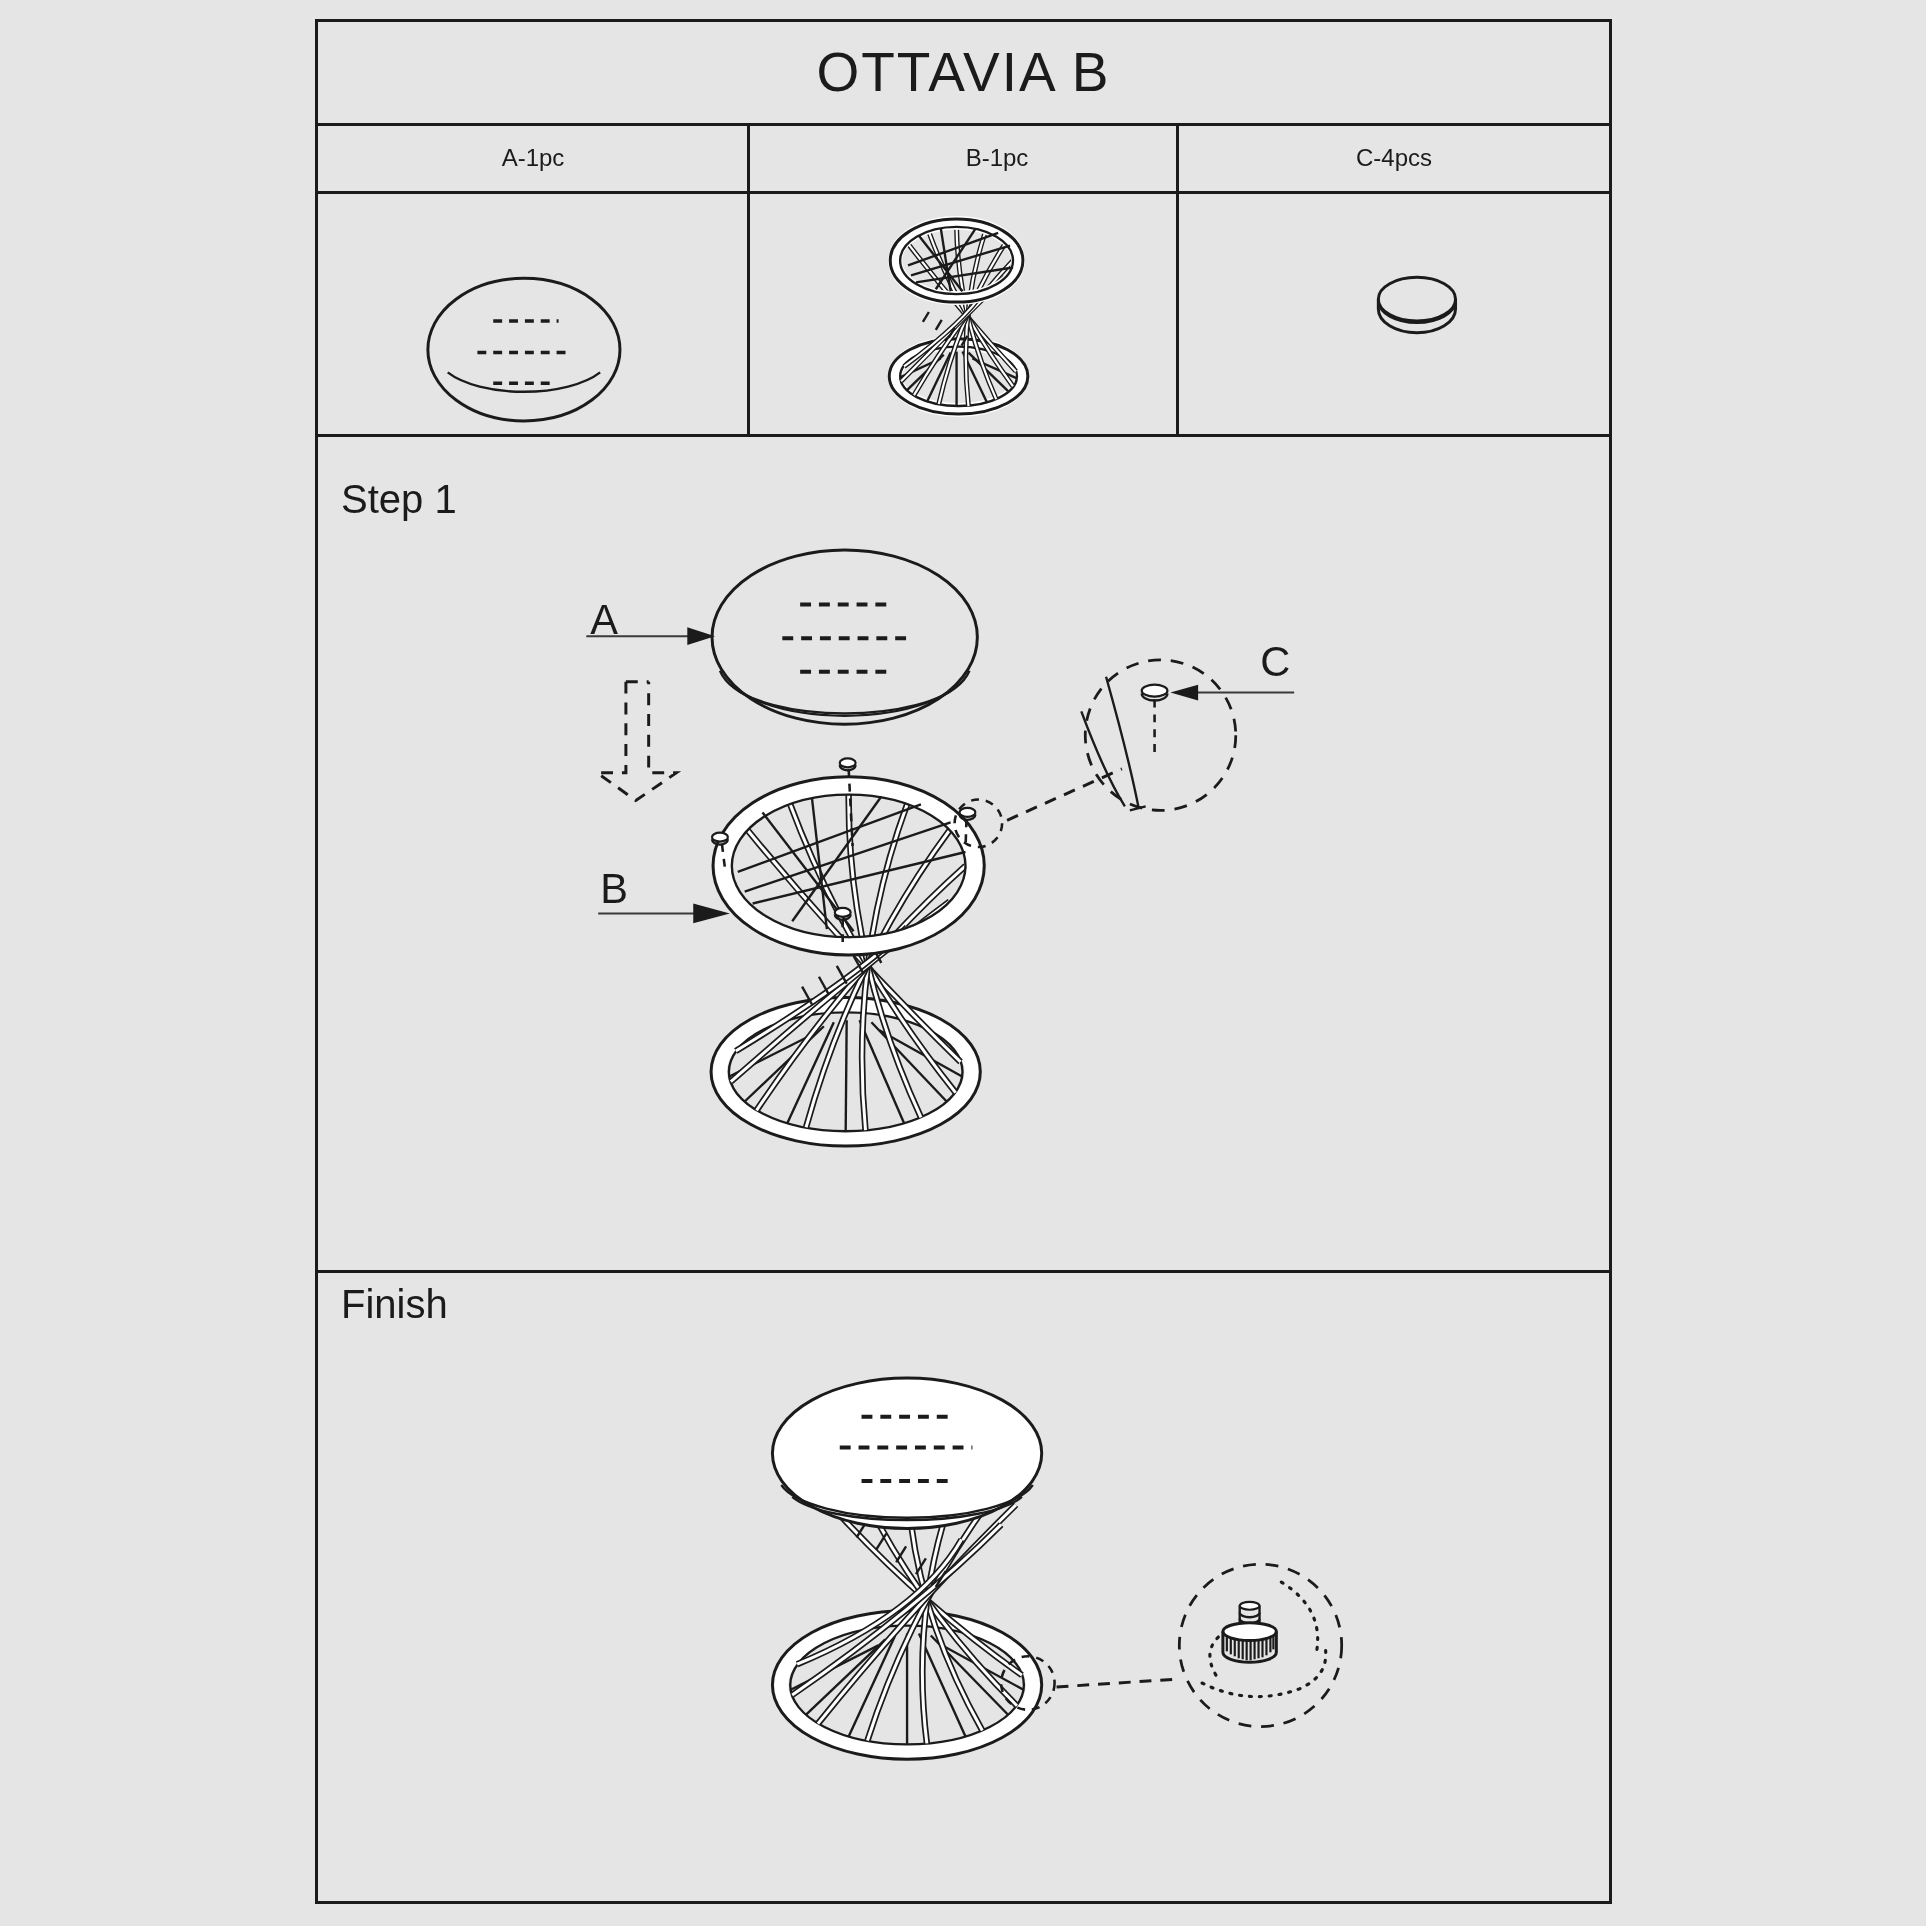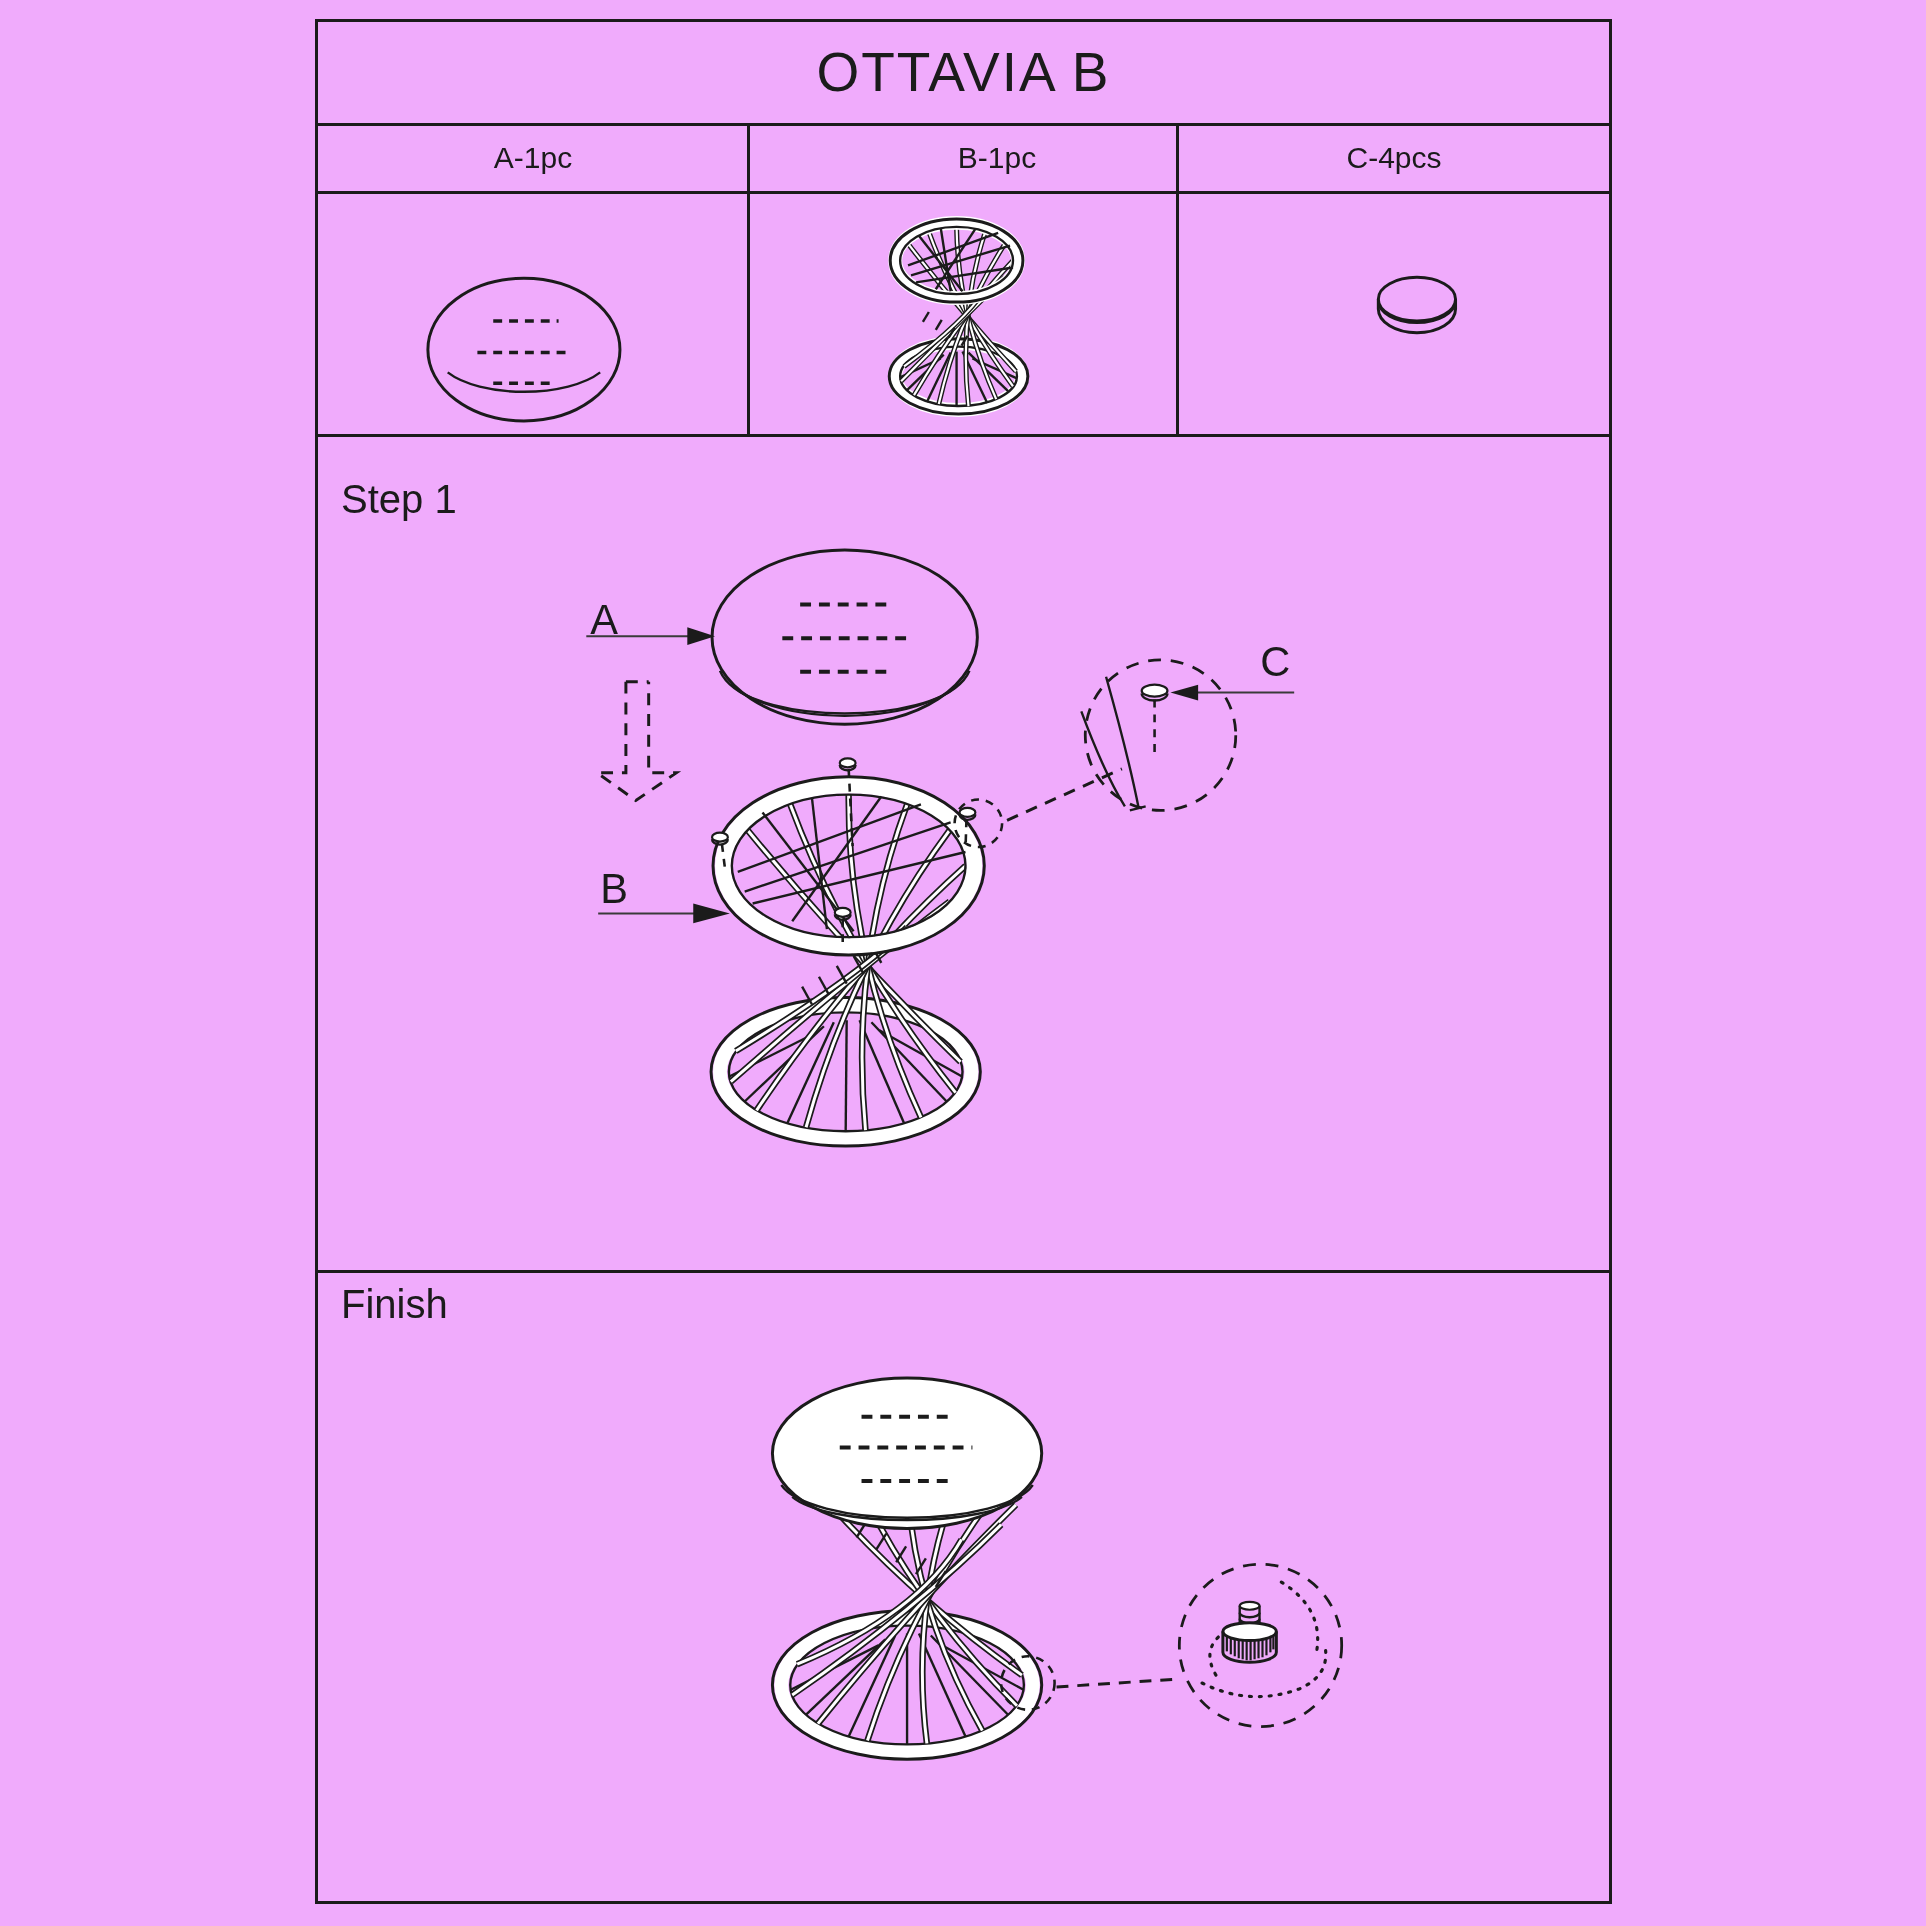--- a/index.html
+++ b/index.html
@@ -1,33 +1,33 @@
 <!DOCTYPE html>
 <html><head>
 <meta charset="utf-8">
 <style>
   html,body { margin:0; padding:0; background:#ffffff; }
   .page {
-    position:relative; width:1927px; height:1927px; background:#f0abfc;
+    position:relative; width:1927px; height:1927px; background:#e5e5e5;
     font-family:"Liberation Sans", sans-serif; color:#1b1b1b; overflow:hidden;
   }
   .frame {
     position:absolute; left:315px; top:19px; width:1297px; height:1885px;
     border:3px solid #1b1b1b; box-sizing:border-box;
   }
   .hline { position:absolute; left:315px; width:1297px; height:3px; background:#1b1b1b; z-index:2; }
   .vline { position:absolute; top:123px; width:3px; height:314px; background:#1b1b1b; z-index:2; }
   .title {
     position:absolute; left:315px; top:22px; width:1297px; height:99px;
     display:flex; align-items:center; justify-content:center;
     font-size:55px; font-weight:500; letter-spacing:2px;
   }
   .cell-label {
     position:absolute; top:126px; height:63px; display:flex; align-items:center;
-    justify-content:center; font-size:30px;
+    justify-content:center; font-size:24px;
   }
   .sec-label { position:absolute; font-size:40px; }
   svg { position:absolute; }
   .ln   { fill:none; stroke:#1b1b1b; stroke-width:3; }
   .ln2  { fill:none; stroke:#1b1b1b; stroke-width:2.4; }
   .band { fill:none; stroke:#ffffff; stroke-width:16; }
   .band2{ fill:none; stroke:#ffffff; stroke-width:14; }
   .strutB { fill:none; stroke:#1b1b1b; stroke-width:6.5; }
   .strutW { fill:none; stroke:#ffffff; stroke-width:3; }
   .strutBs { fill:none; stroke:#1b1b1b; stroke-width:5; }

